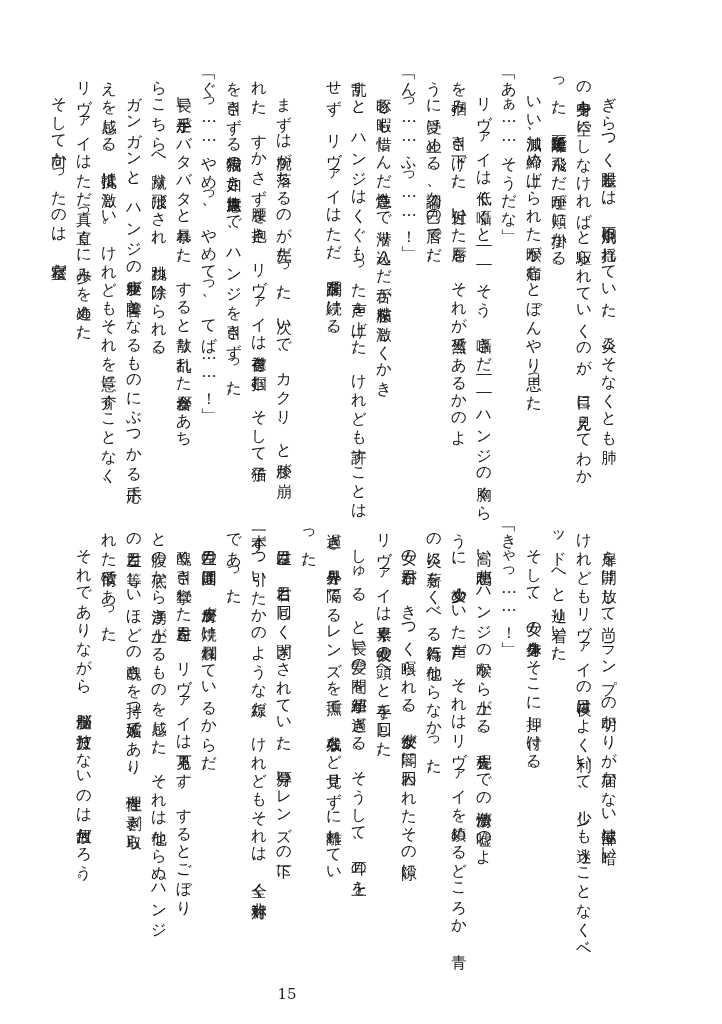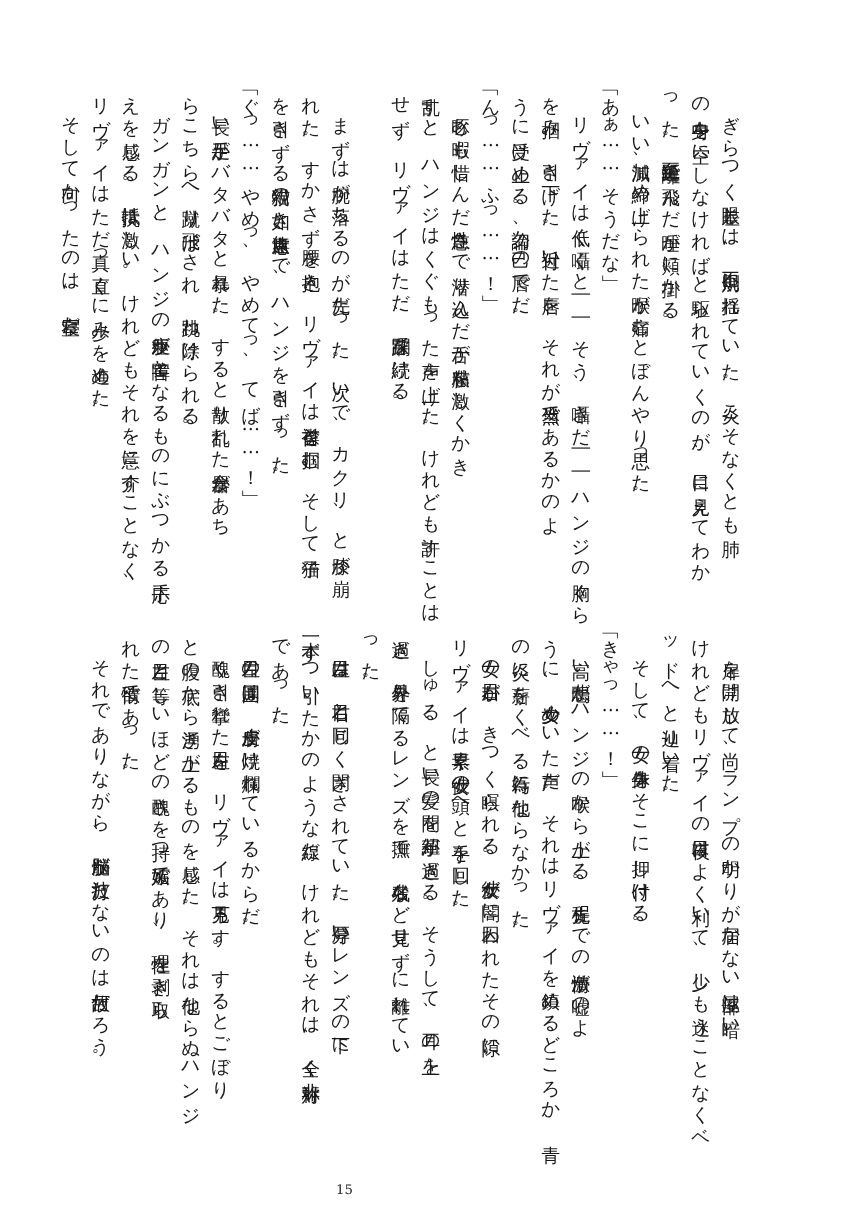--- a/index.html
+++ b/index.html
@@ -17,21 +17,21 @@
     color: #1a1a1a;
     white-space: nowrap;
     width: 18px;
   }
   .pagenum {
     position: absolute;
     top: 985px;
     left: 0; width: 574px;
     text-align: center;
     font-family: "DejaVu Serif", serif;
-    font-size: 11px;
+    font-size: 15px;
     color: #222;
   }
 </style>
 </head>
 <body>
 
 <div class="page">
 
   <div class="block" style="top:70px;">
     <div class="col" style="left:599px;">　ぎらつく眼差しは、不規則に揺れていた。炎こそなくとも肺</div>

